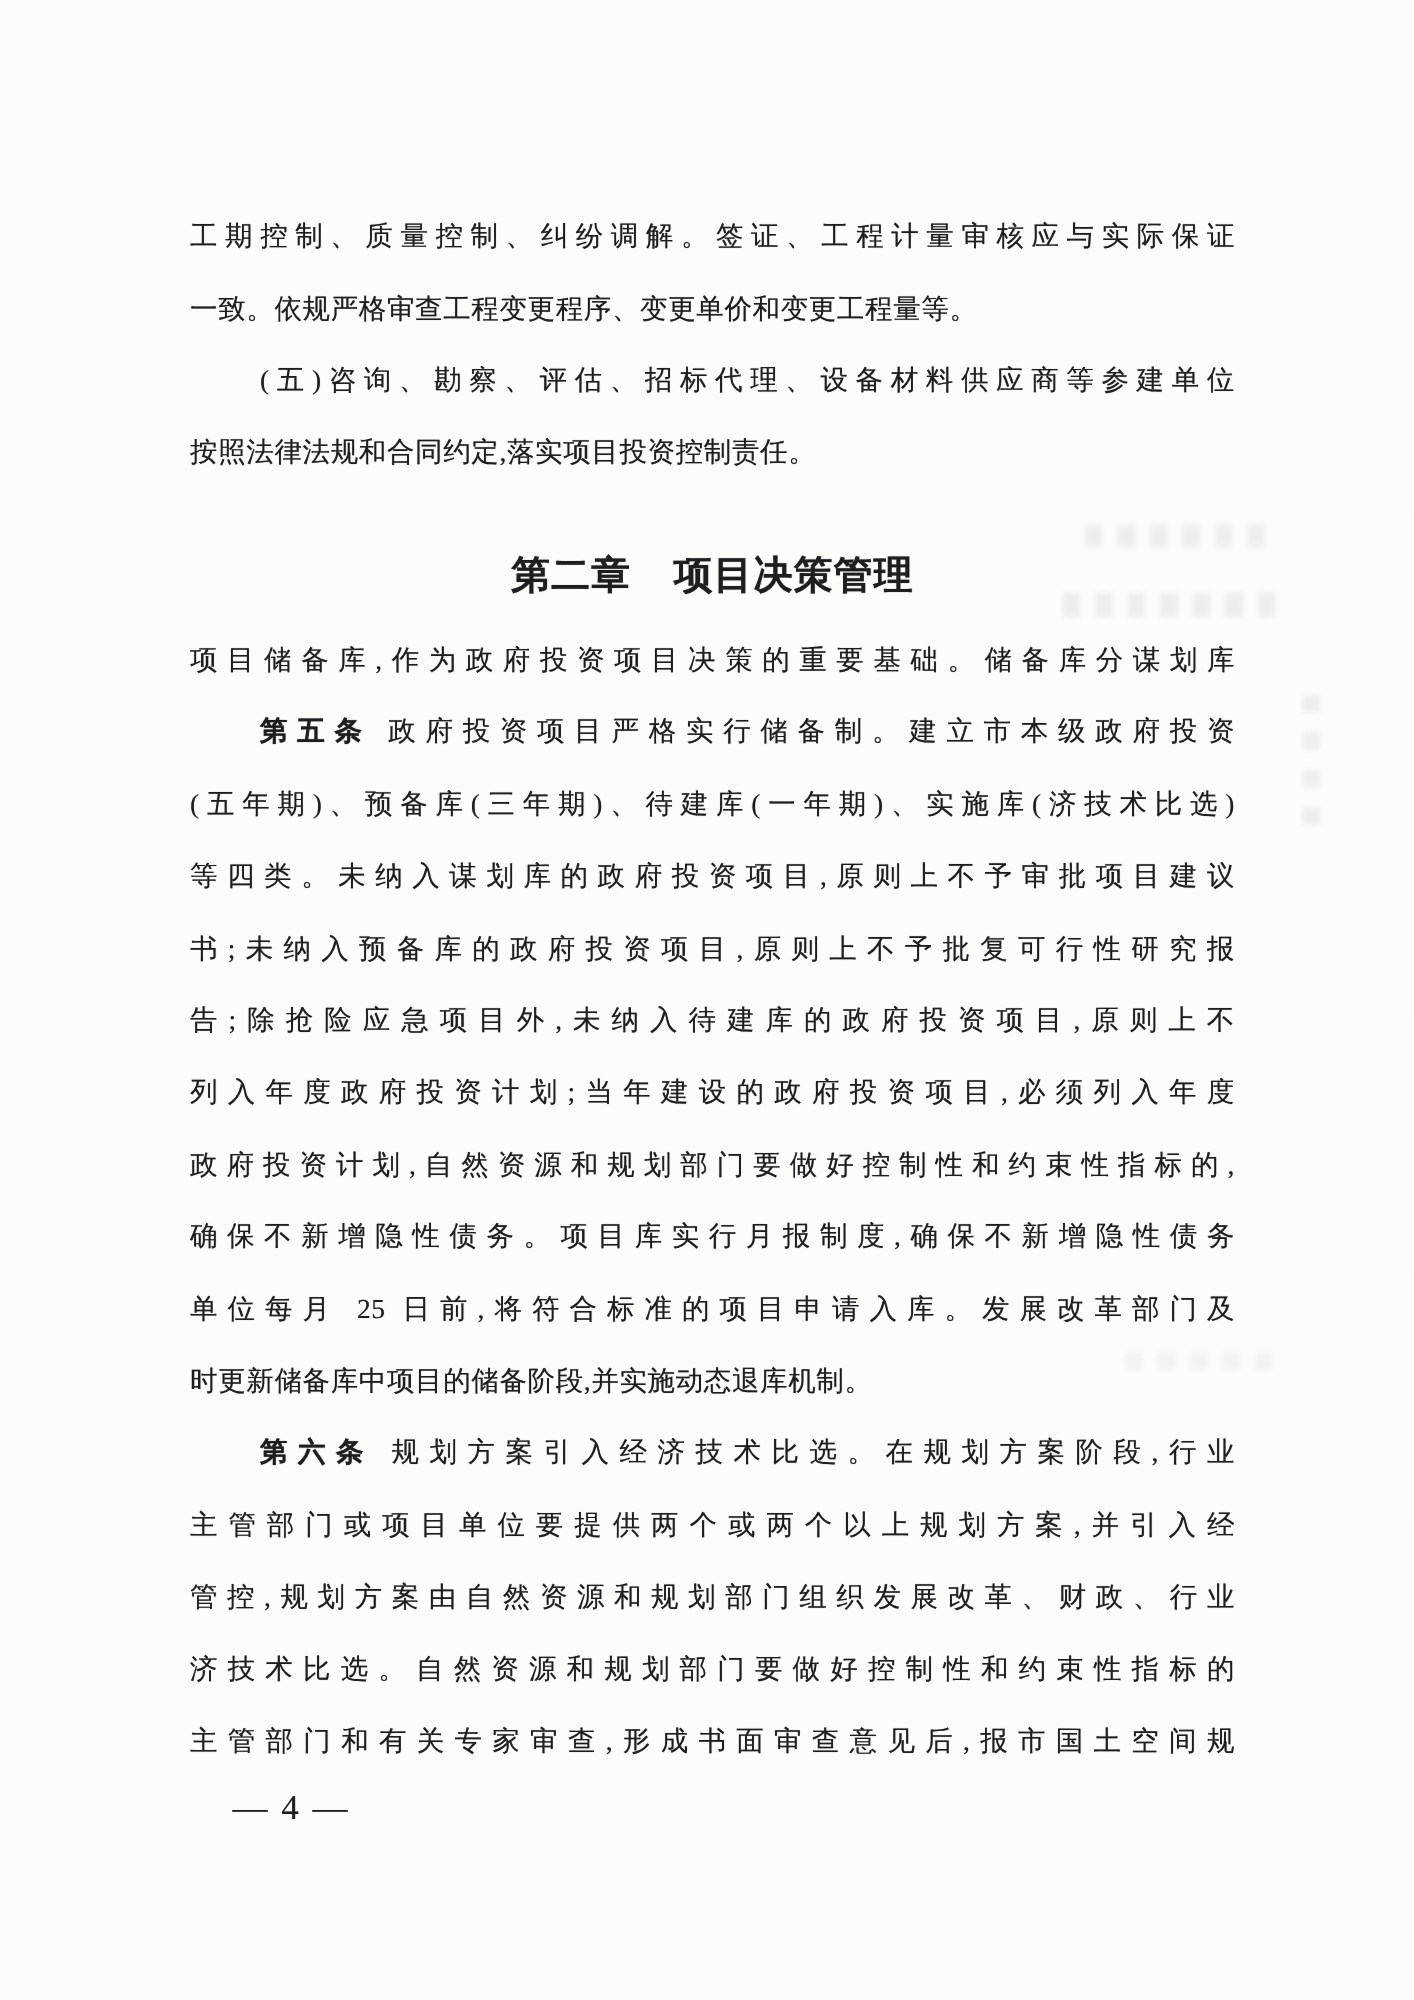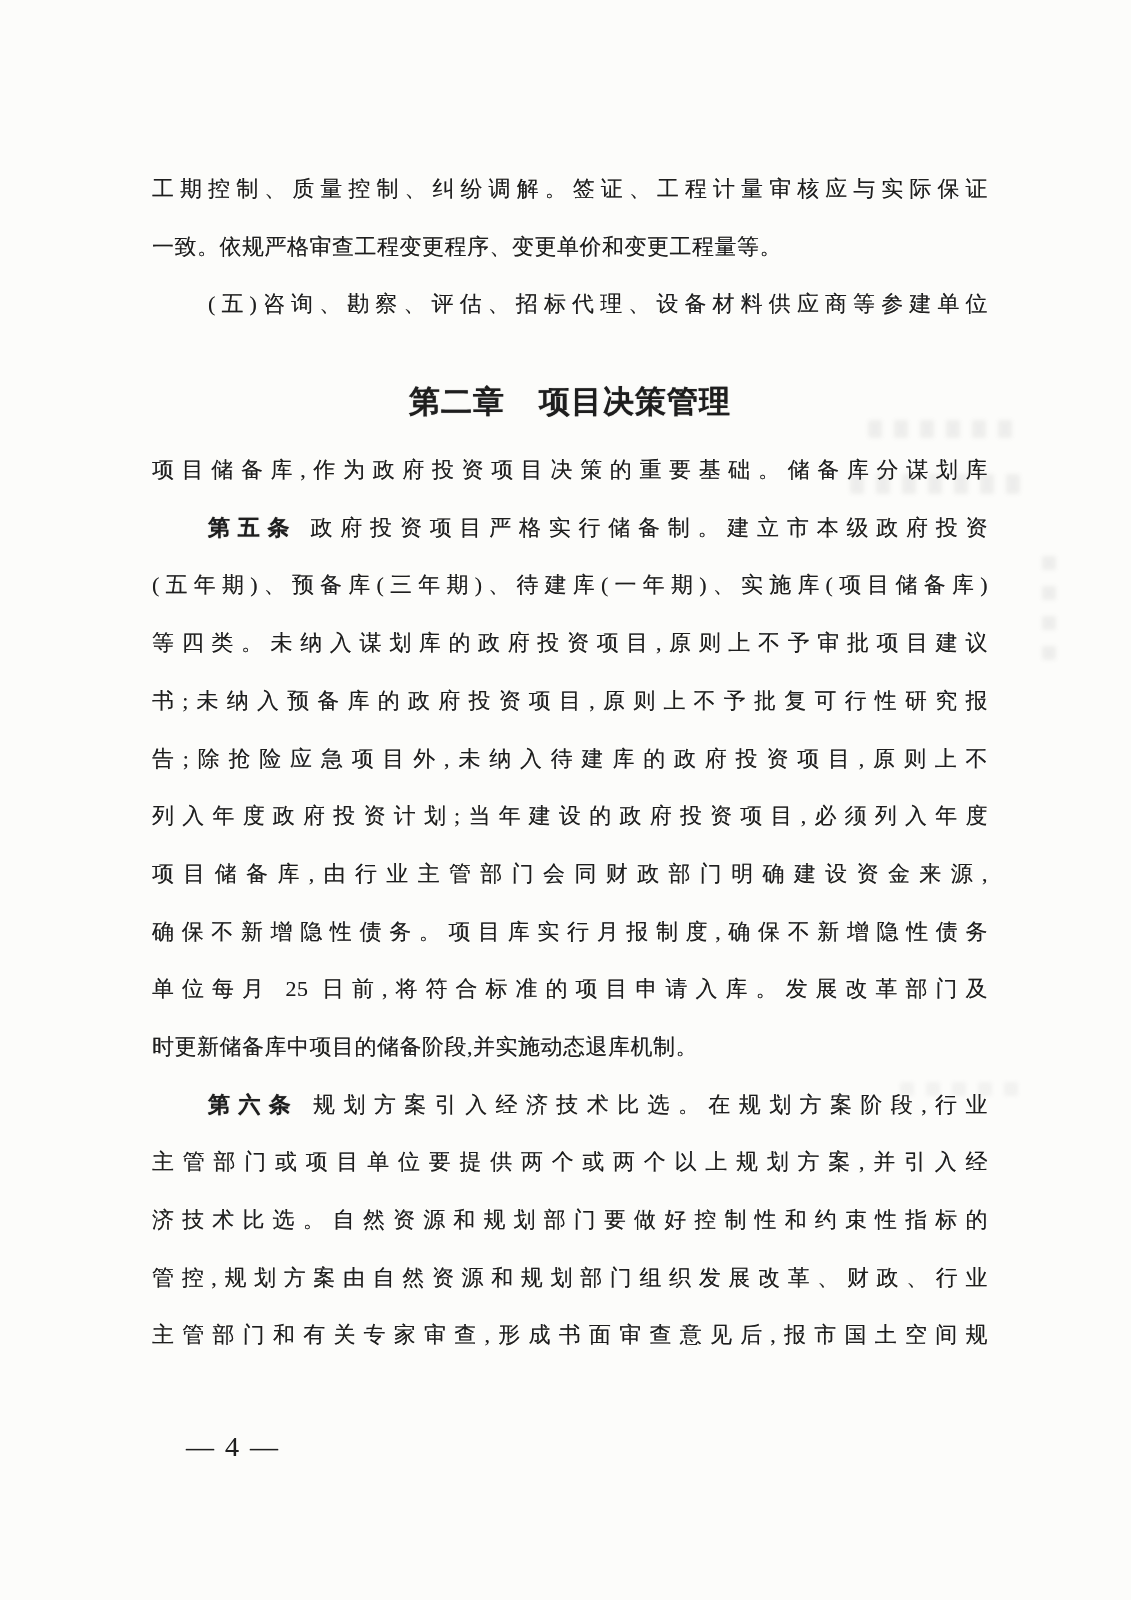--- a/index.html
+++ b/index.html
@@ -57,40 +57,41 @@
 <body>
 
 <div class="page">
   <main class="doc" id="doc">
       <div class="para">
         <div class="line fill"><span>工期控制、质量控制、纠纷调解。签证、工程计量审核应与实际保证</span></div>
         <div class="line"><span>一致。依规严格审查工程变更程序、变更单价和变更工程量等。</span></div>
       </div>
       <div class="para">
         <div class="line fill indent"><span>(五)咨询、勘察、评估、招标代理、设备材料供应商等参建单位</span></div>
+        <div class="line"><span>按照法律法规和合同约定,落实项目投资控制责任。</span></div>
       </div>
       <div class="heading"><span class="chap">第二章</span><span>项目决策管理</span></div>
       <div class="para">
         <div class="line fill"><span>项目储备库,作为政府投资项目决策的重要基础。储备库分谋划库</span></div>
         <div class="line fill indent"><span class="kw">第五条</span><span> 政府投资项目严格实行储备制。建立市本级政府投资</span></div>
-        <div class="line fill"><span>(五年期)、预备库(三年期)、待建库(一年期)、实施库(项目储备库)</span></div>
+        <div class="line fill"><span>(五年期)、预备库(三年期)、待建库(一年期)、实施库(济技术比选)</span></div>
         <div class="line fill"><span>等四类。未纳入谋划库的政府投资项目,原则上不予审批项目建议</span></div>
         <div class="line fill"><span>书;未纳入预备库的政府投资项目,原则上不予批复可行性研究报</span></div>
         <div class="line fill"><span>告;除抢险应急项目外,未纳入待建库的政府投资项目,原则上不</span></div>
         <div class="line fill"><span>列入年度政府投资计划;当年建设的政府投资项目,必须列入年度</span></div>
-        <div class="line fill"><span>项目储备库,由行业主管部门会同财政部门明确建设资金来源,</span></div>
+        <div class="line fill"><span>政府投资计划,自然资源和规划部门要做好控制性和约束性指标的,</span></div>
         <div class="line fill"><span>确保不新增隐性债务。项目库实行月报制度,确保不新增隐性债务</span></div>
         <div class="line fill"><span>单位每月 25 日前,将符合标准的项目申请入库。发展改革部门及</span></div>
         <div class="line"><span>时更新储备库中项目的储备阶段,并实施动态退库机制。</span></div>
       </div>
       <div class="para">
         <div class="line fill indent"><span class="kw">第六条</span><span> 规划方案引入经济技术比选。在规划方案阶段,行业</span></div>
         <div class="line fill"><span>主管部门或项目单位要提供两个或两个以上规划方案,并引入经</span></div>
+        <div class="line fill"><span>管控,规划方案由自然资源和规划部门组织发展改革、财政、行业</span></div>
         <div class="line fill"><span>济技术比选。自然资源和规划部门要做好控制性和约束性指标的</span></div>
-        <div class="line fill"><span>管控,规划方案由自然资源和规划部门组织发展改革、财政、行业</span></div>
         <div class="line fill"><span>主管部门和有关专家审查,形成书面审查意见后,报市国土空间规</span></div>
       </div>
     </main>
 
   <div class="footer">— 4 —</div>
 
   <div class="ghost g1"></div>
   <div class="ghost g2"></div>
   <div class="ghost g3"></div>
   <div class="ghost g4"></div>

